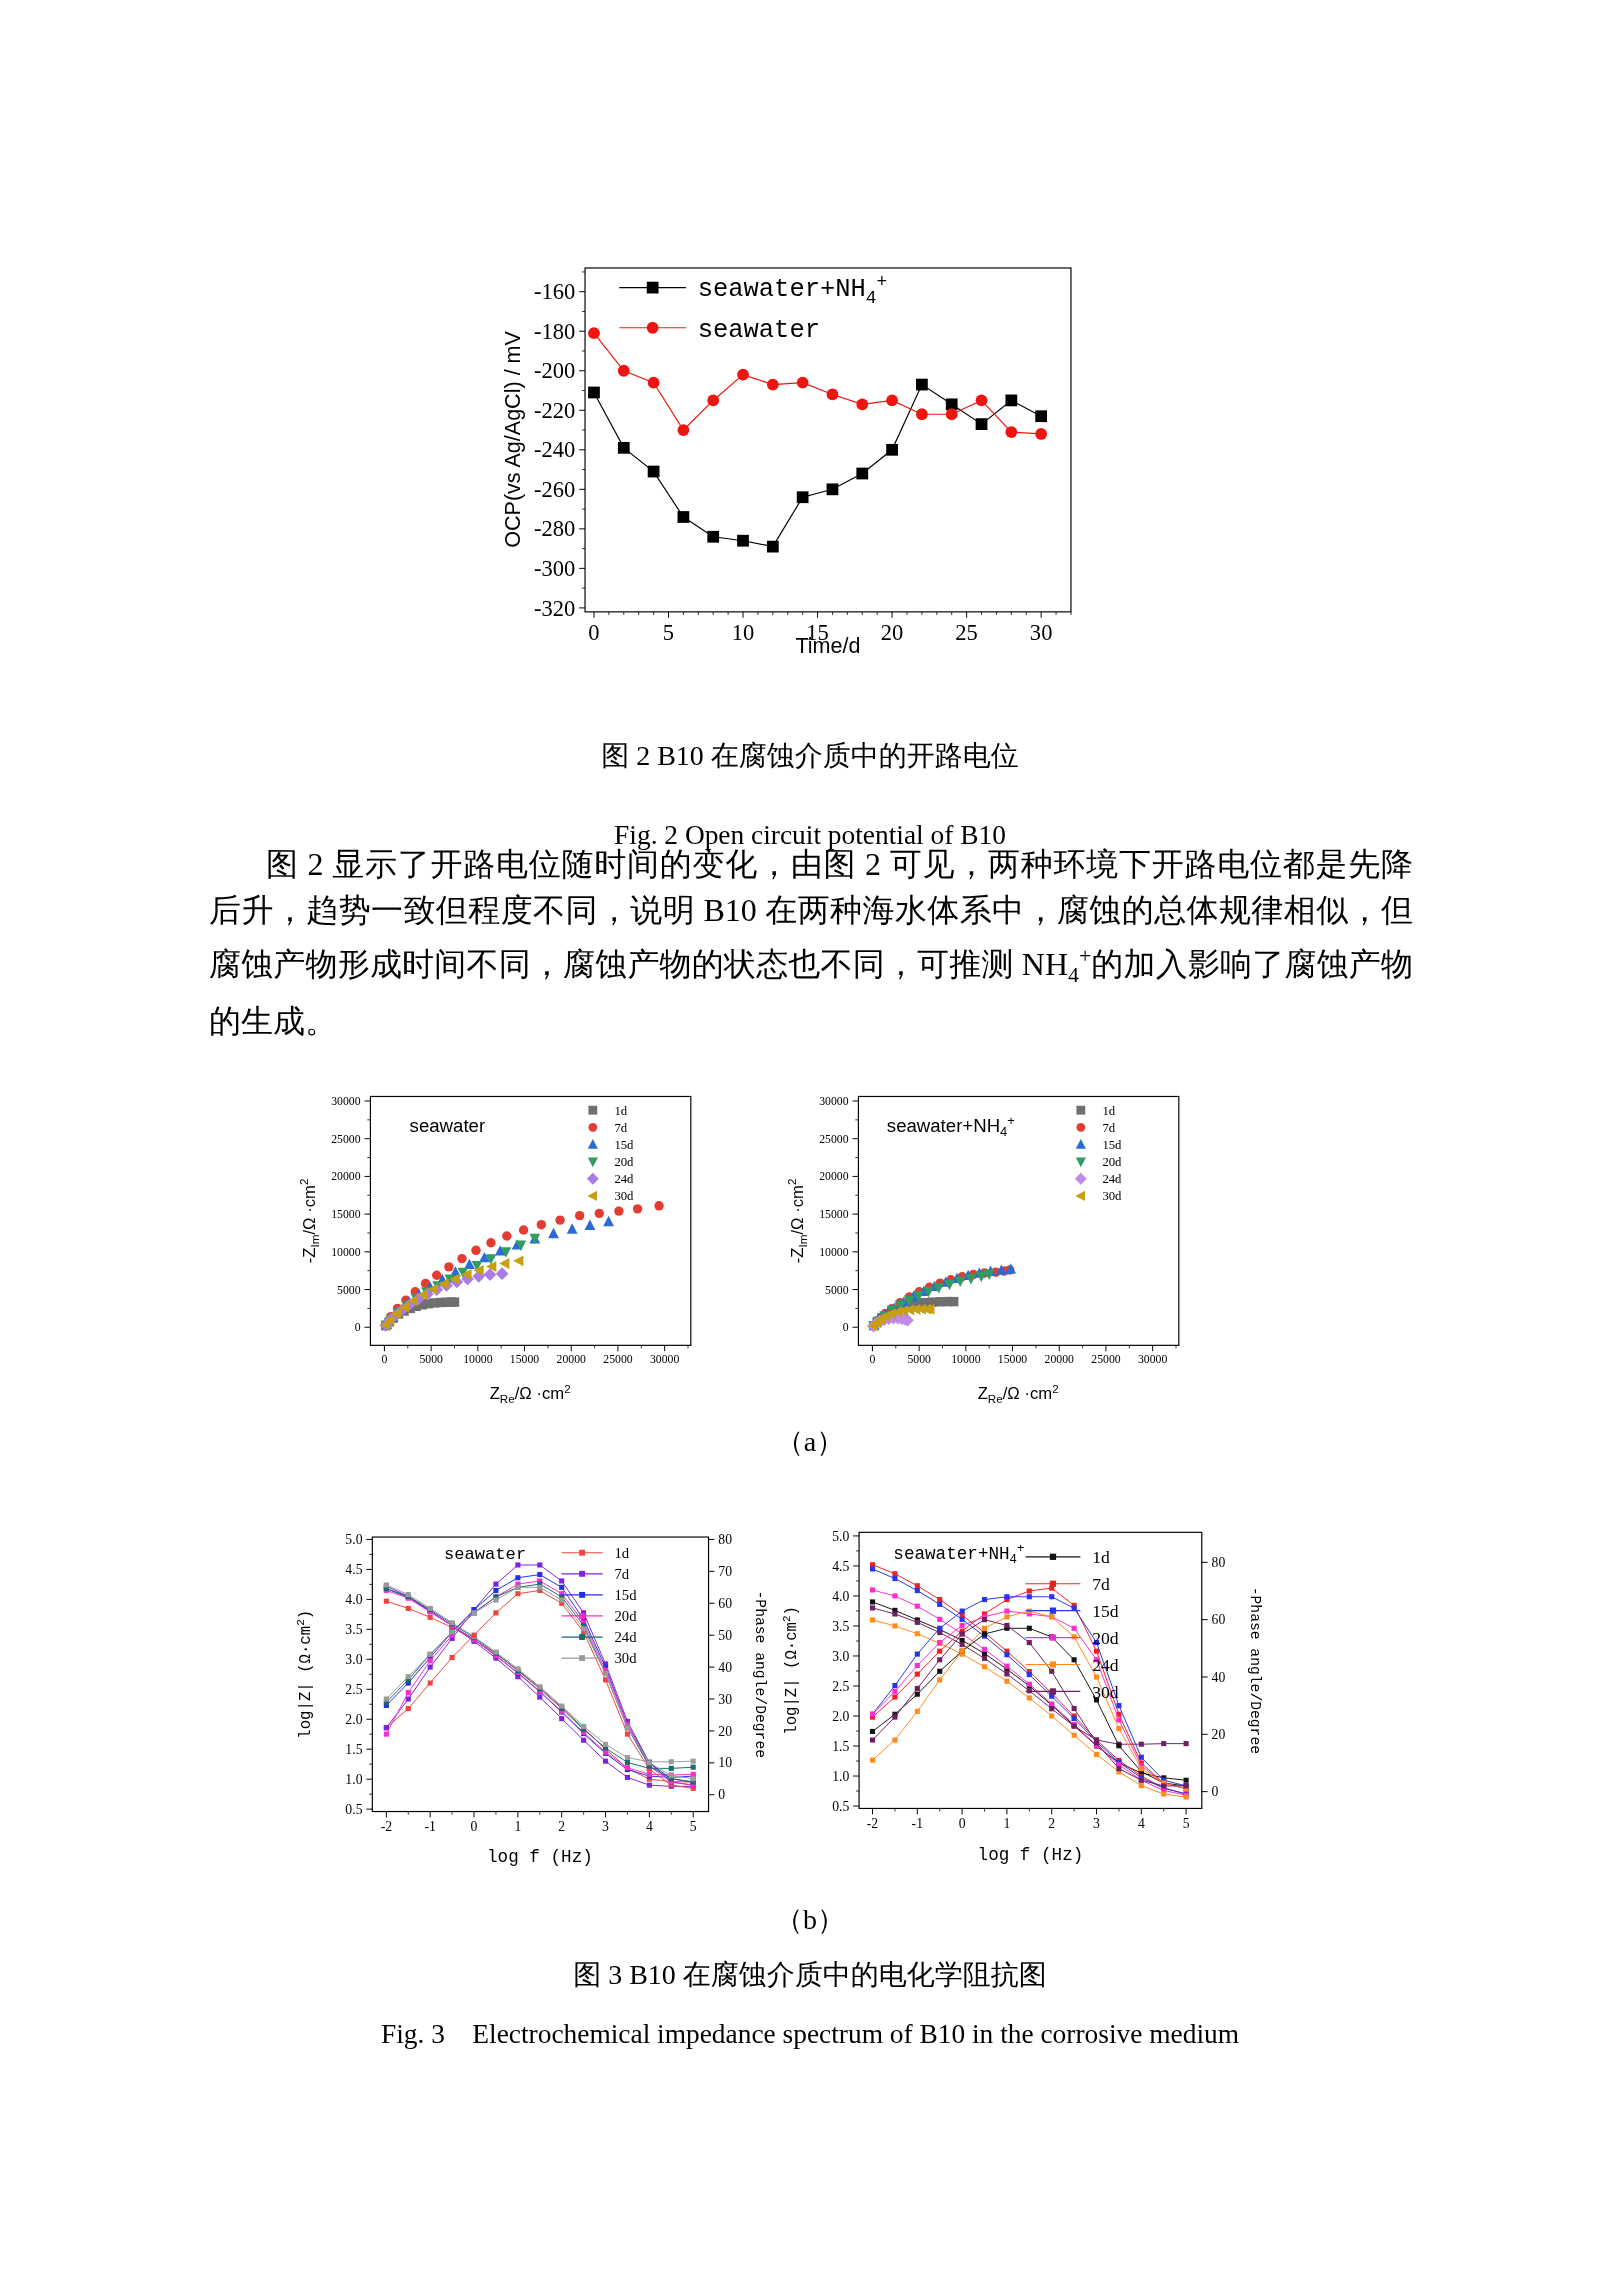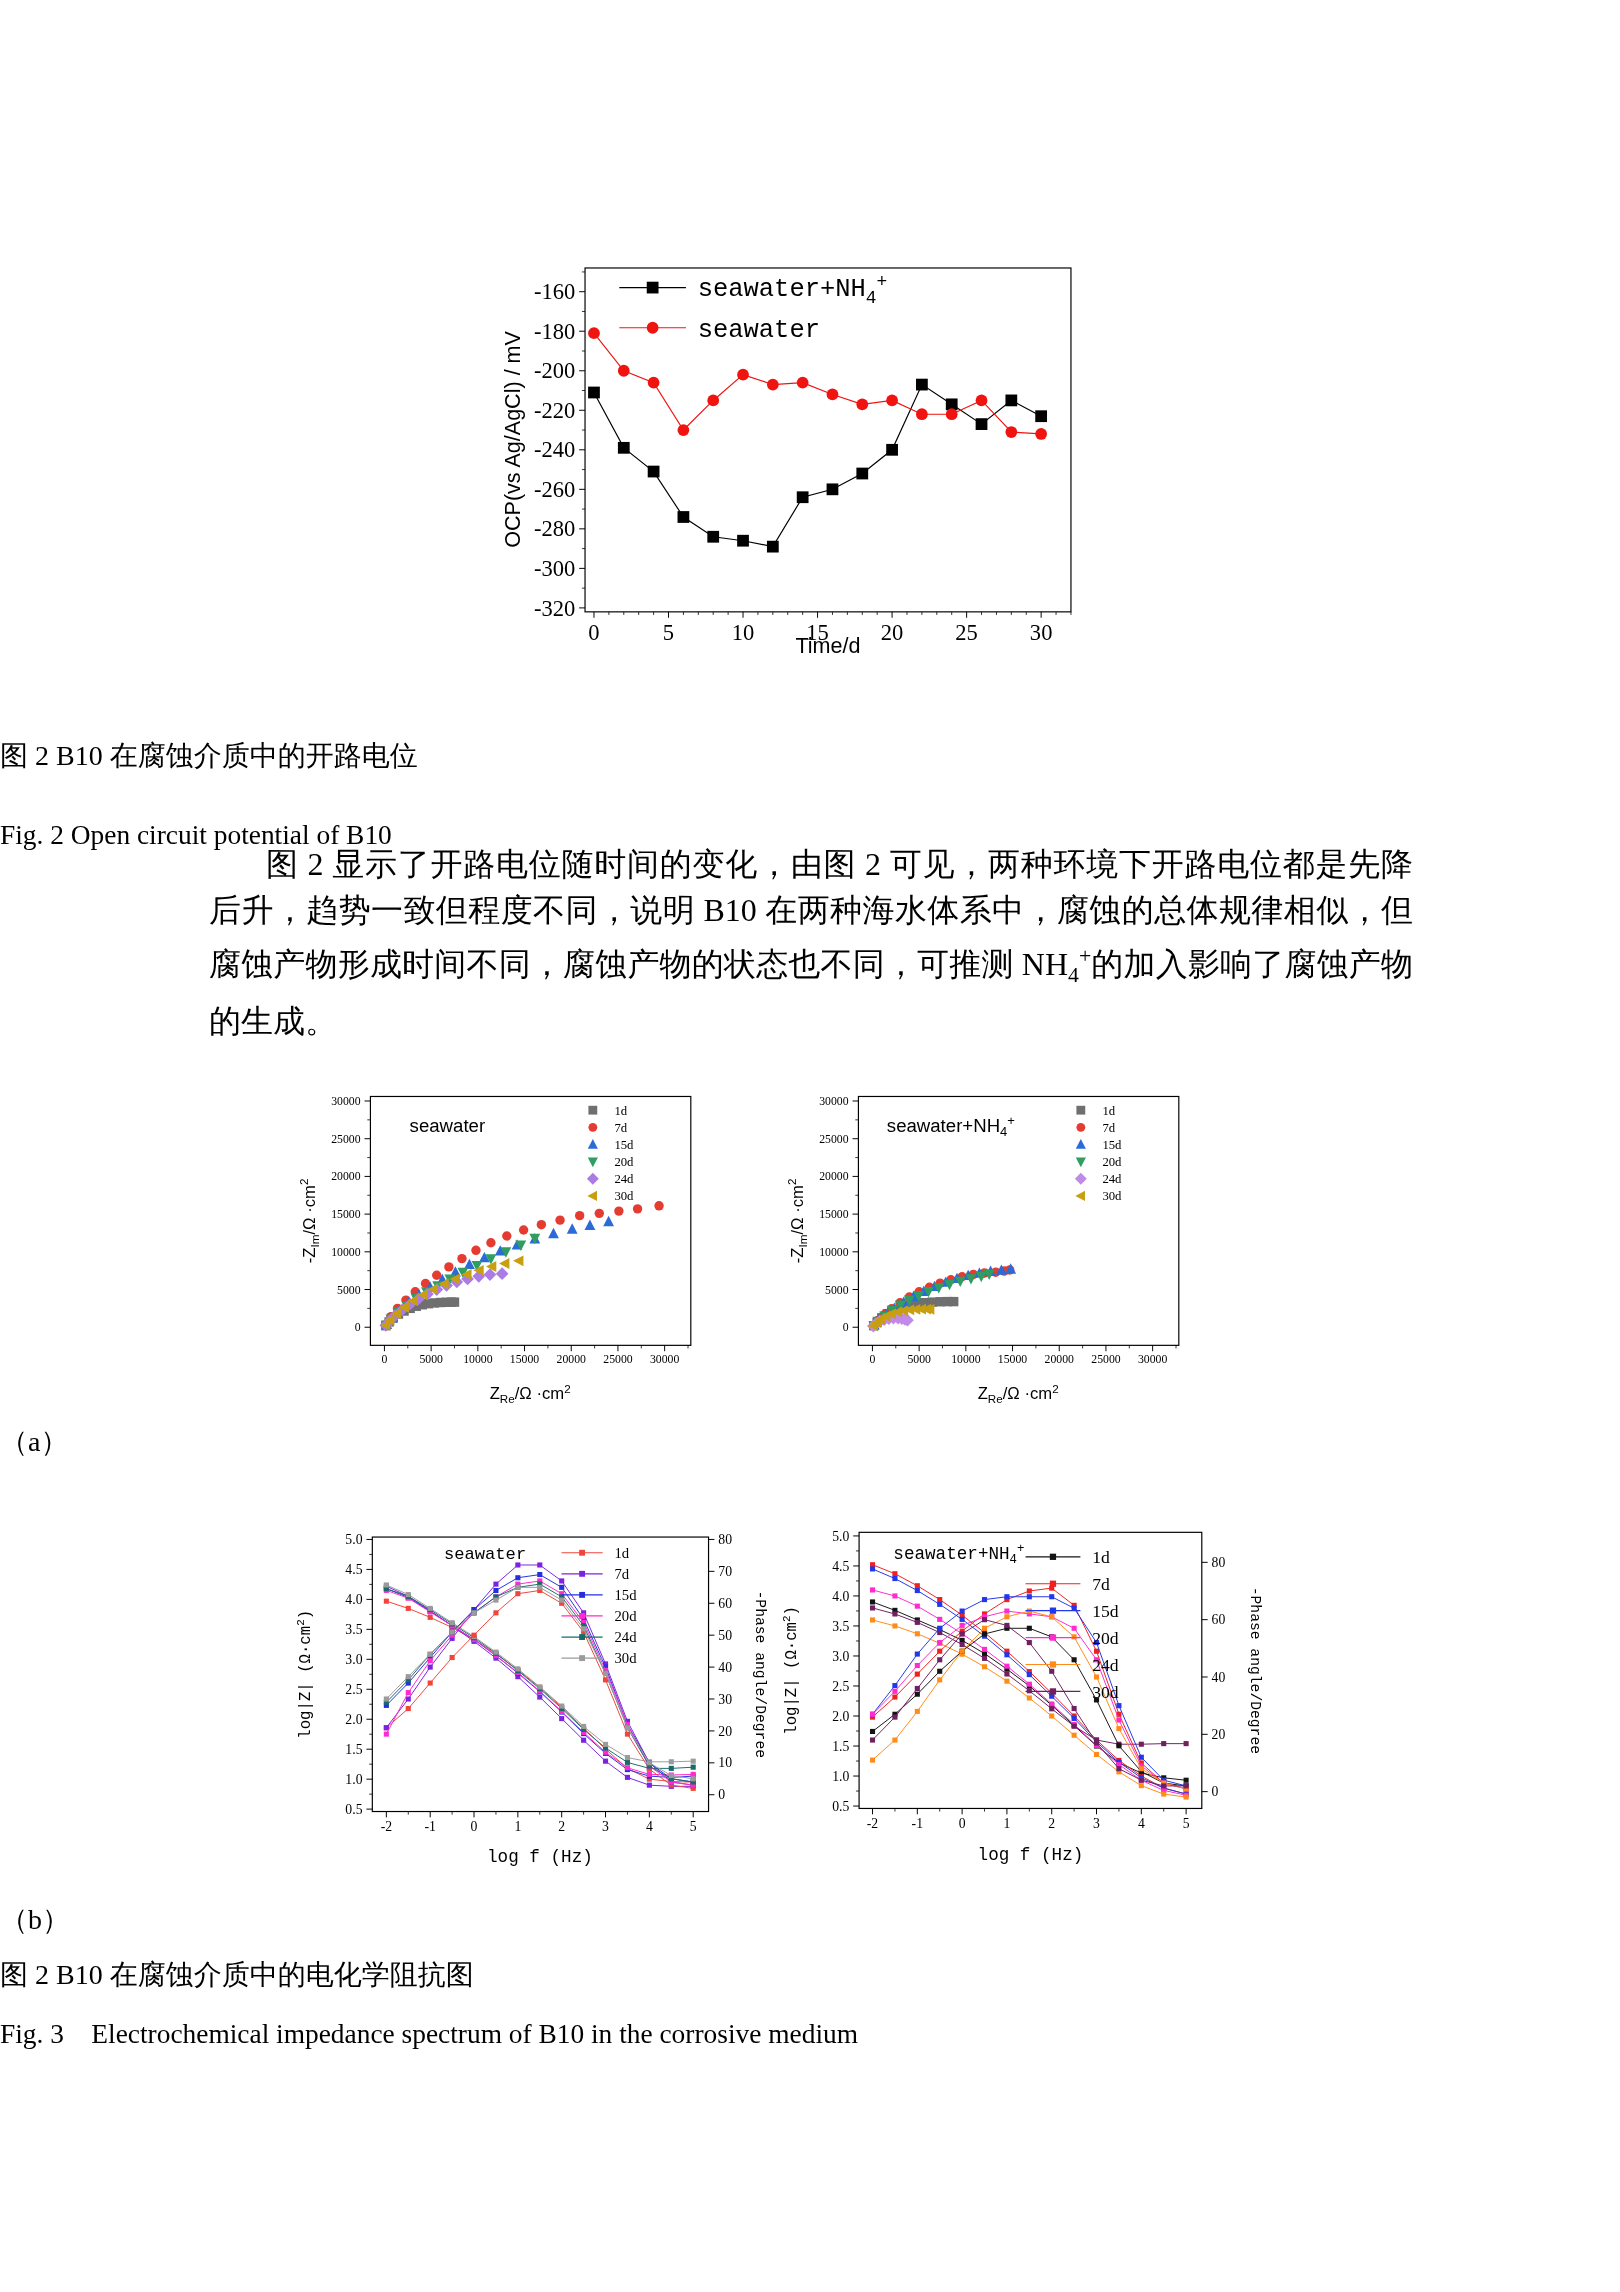--- a/index.html
+++ b/index.html
@@ -1,18 +1,18 @@
 <!DOCTYPE html>
 <html><head>
 <meta charset="utf-8">
 <style>
   html,body{margin:0;padding:0;background:#ffffff;}
   .page{position:relative;width:1620px;height:2293px;background:#ffffff;overflow:hidden;
         font-family:"Liberation Serif",serif;color:#000;}
-  .cap{position:absolute;left:0;width:1620px;text-align:left;white-space:pre-wrap;color:#000;}
+  .cap{position:absolute;left:0;width:1620px;text-align:center;white-space:pre-wrap;color:#000;}
   .cap-zh{font-size:28px;}
   .cap-en{font-size:27.4px;}
   .para{position:absolute;left:209px;width:1204px;font-size:32px;line-height:46px;
         text-align:justify;text-indent:57px;color:#000;}
   .para sub{font-size:0.68em;}
   .para sup{font-size:0.68em;}
   svg{position:absolute;overflow:visible;}
   svg text{fill:#000;}
   .f-serif{font-family:"Liberation Serif",serif;}
   .f-mono{font-family:"Liberation Mono","DejaVu Sans Mono",monospace;}
@@ -1144,17 +1144,17 @@
         </g>
         <g>
           <line x1="262" y1="205.5" x2="318" y2="205.5" stroke="#702060" stroke-width="1.2"></line>
           <rect x="286.8" y="202.3" width="6.4" height="6.4" fill="#702060"></rect>
           <text x="330" y="211.8" font-size="18" text-anchor="start" class="f-serif"><tspan>30d</tspan></text>
         </g>
       </g>
     </svg>
 
   <div class="cap cap-zh" style="top:1901px">（b）</div>
-  <div class="cap cap-zh" style="top:1956px">图 2 B10 在腐蚀介质中的电化学阻抗图</div>
+  <div class="cap cap-zh" style="top:1956px">图 3 B10 在腐蚀介质中的电化学阻抗图</div>
   <div class="cap cap-en" style="top:2019px">Fig. 3    Electrochemical impedance spectrum of B10 in the corrosive medium</div>
 
 </div>
 
 
 </body></html>

